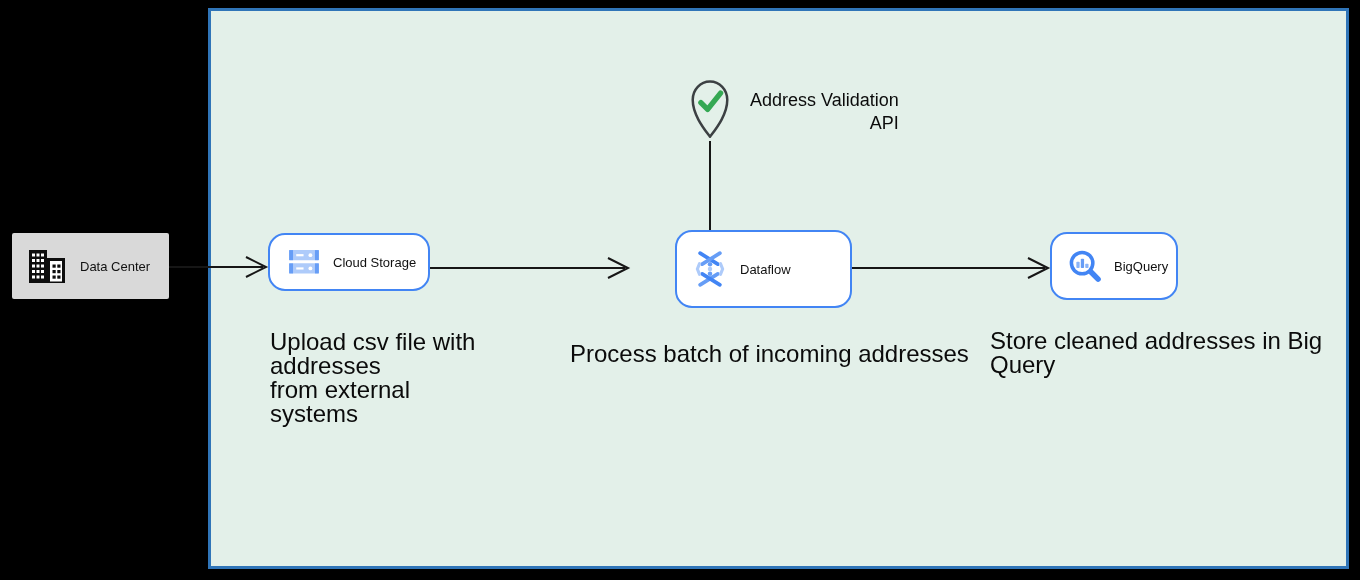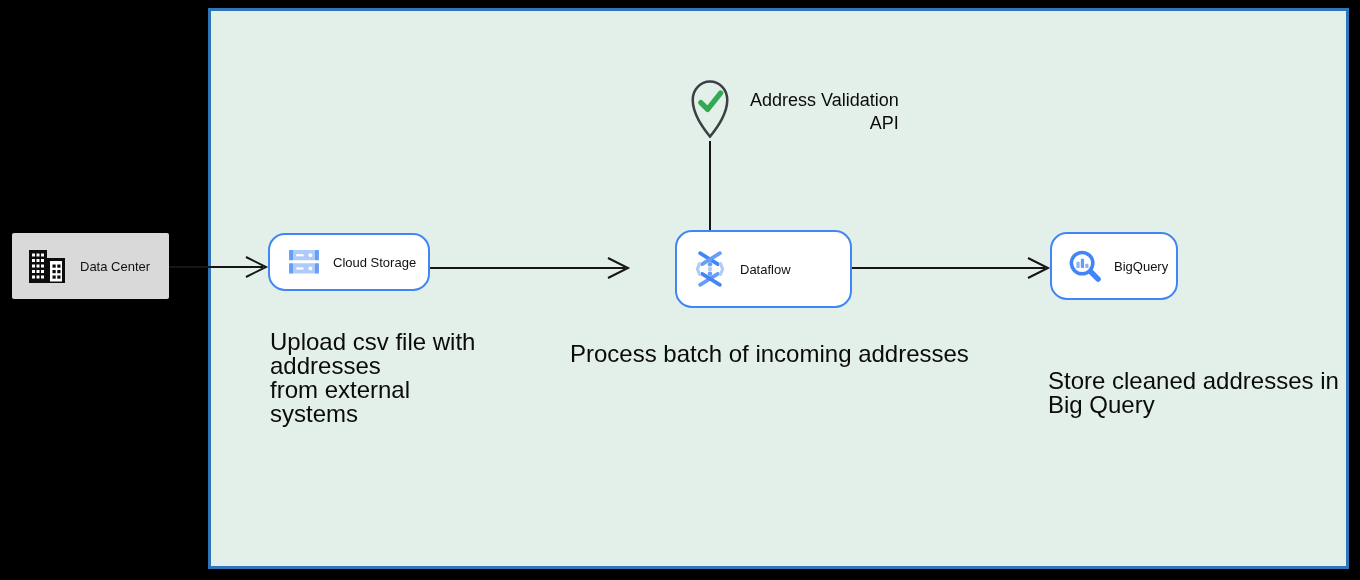--- a/index.html
+++ b/index.html
@@ -27,21 +27,21 @@
   }
   #node-cloud-storage{left:268px;top:233px;width:162px;height:58px;padding-left:18px;gap:13px;}
   #node-dataflow{left:630px;top:230px;width:177px;height:78px;padding-left:16px;gap:13px;margin-left:45px;}
   #node-bigquery{left:1050px;top:232px;width:128px;height:68px;padding-left:16px;gap:12px;}
   .caption{
     position:absolute;font-size:24px;line-height:24px;color:#0b0b0b;
     white-space:pre-line;
   }
   #caption-cloud-storage{left:270px;top:330px;}
   #caption-dataflow{left:570px;top:329px;margin-top:13px;}
-  #caption-bigquery{left:1048px;top:329px;margin-top:40px;}
+  #caption-bigquery{left:990px;top:329px;}
   #annotation-text{
     position:absolute;left:750px;top:89px;font-size:18px;line-height:23px;
     color:#0b0b0b;white-space:pre-line;text-align:right;
   }
   #pin{position:absolute;left:686px;top:76px;}
   .icon{flex:0 0 auto;display:block;}
 </style>
 </head>
 <body>
 

